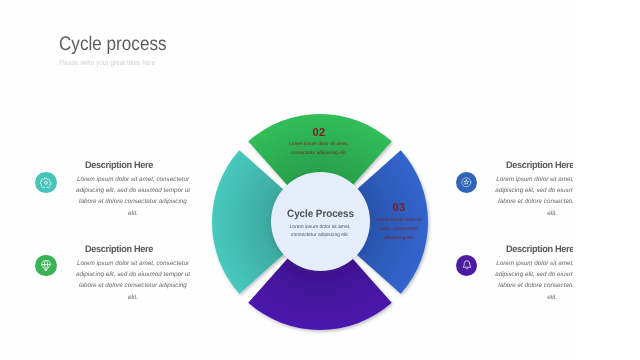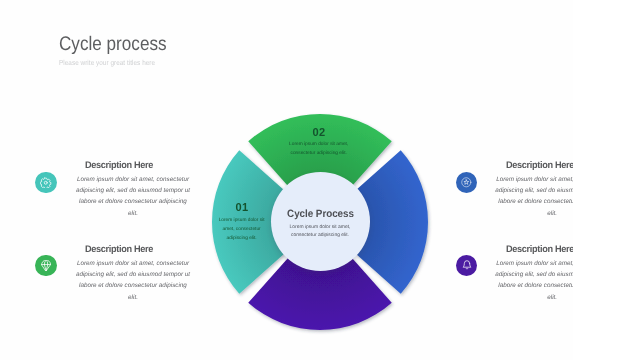--- a/index.html
+++ b/index.html
@@ -9,21 +9,21 @@
 
   .title{position:absolute;left:58.6px;top:32.2px;font-size:19.6px;line-height:24px;color:#5d5e60;
          font-weight:400;transform-origin:0 50%;transform:scaleX(0.874);white-space:nowrap;}
   .subtitle{position:absolute;left:58.8px;top:56.5px;font-size:7.2px;line-height:11px;color:#cfd0d2;
             transform-origin:0 50%;transform:scaleX(0.886);white-space:nowrap;letter-spacing:.05px;}
 
   
   .donut{position:absolute;left:212px;top:113.5px;width:216px;height:216px;}
   .donut svg{display:block;overflow:visible;}
 
-  .seg-label{position:absolute;text-align:center;color:#14532d;}
+  .seg-label{position:absolute;text-align:center;color:#7f1d1d;}
   .seg-num{font-size:11.5px;font-weight:700;line-height:12px;letter-spacing:.35px;transform:scaleX(0.96);}
   .seg-txt{font-size:4.8px;line-height:8.8px;font-weight:400;}
   #sl0{left:217.6px;top:202.3px;width:48px;}
   #sl0 .seg-txt{margin-top:2.8px;}
   #sl1{left:288.7px;top:127.2px;width:60px;}
   #sl1 .seg-txt{margin-top:1.7px;}
   #sl2{left:375px;top:202.3px;width:48px;}
   #sl2 .seg-txt{margin-top:2.8px;}
   #sl3{left:288.7px;top:282.5px;width:60px;}
   #sl3 .seg-txt{margin-top:3.7px;}
@@ -98,26 +98,26 @@
         <path fill="url(#gr3)" d="M 179.746 188.725 A 108 108 0 0 1 36.254 188.725 L 76.445 143.504 A 47.5 47.5 0 0 0 139.555 143.504 Z"></path>
       </g>
     </svg>
   </div>
 
   <div class="hub">
     <div class="hub-title">Cycle Process</div>
     <div class="hub-txt">Lorem ipsum dolor sit amet, consectetur adipiscing elit.</div>
   </div>
 
-  <div class="seg-label" id="sl0">
-    <div class="seg-num">01</div>
+  <div class="seg-label" id="sl1">
+    <div class="seg-num">02</div>
     <div class="seg-txt">Lorem ipsum dolor sit amet, consectetur adipiscing elit.</div>
   </div>
-  <div class="seg-label" id="sl1">
-    <div class="seg-num">02</div>
+  <div class="seg-label" id="sl2">
+    <div class="seg-num">03</div>
     <div class="seg-txt">Lorem ipsum dolor sit amet, consectetur adipiscing elit.</div>
   </div>
 
   <div class="desc" id="d0">
     <div class="ico" style="background:#45c5ba">
       <svg width="11.5" height="11.5" viewBox="0 0 32 32" fill="none" stroke="#ffffff" stroke-width="2.1" stroke-linecap="round" stroke-linejoin="round">
         <circle cx="16" cy="16" r="4.1"></circle>
         <path d="M16 3.2l2.5.35.9 3.1 2.1.88 2.8-1.6 3.55 3.55-1.6 2.8.88 2.1 3.1.9v5l-3.1.9-.88 2.1 1.6 2.8-3.55 3.55-2.8-1.6-2.1.88-.9 3.1h-5l-.9-3.1-2.1-.88-2.8 1.6L3.2 25.2l1.6-2.8-.88-2.1-3.1-.9v-5l3.1-.9.88-2.1-1.6-2.8 3.55-3.55 2.8 1.6 2.1-.88.9-3.1z"></path>
       </svg>
     </div>

